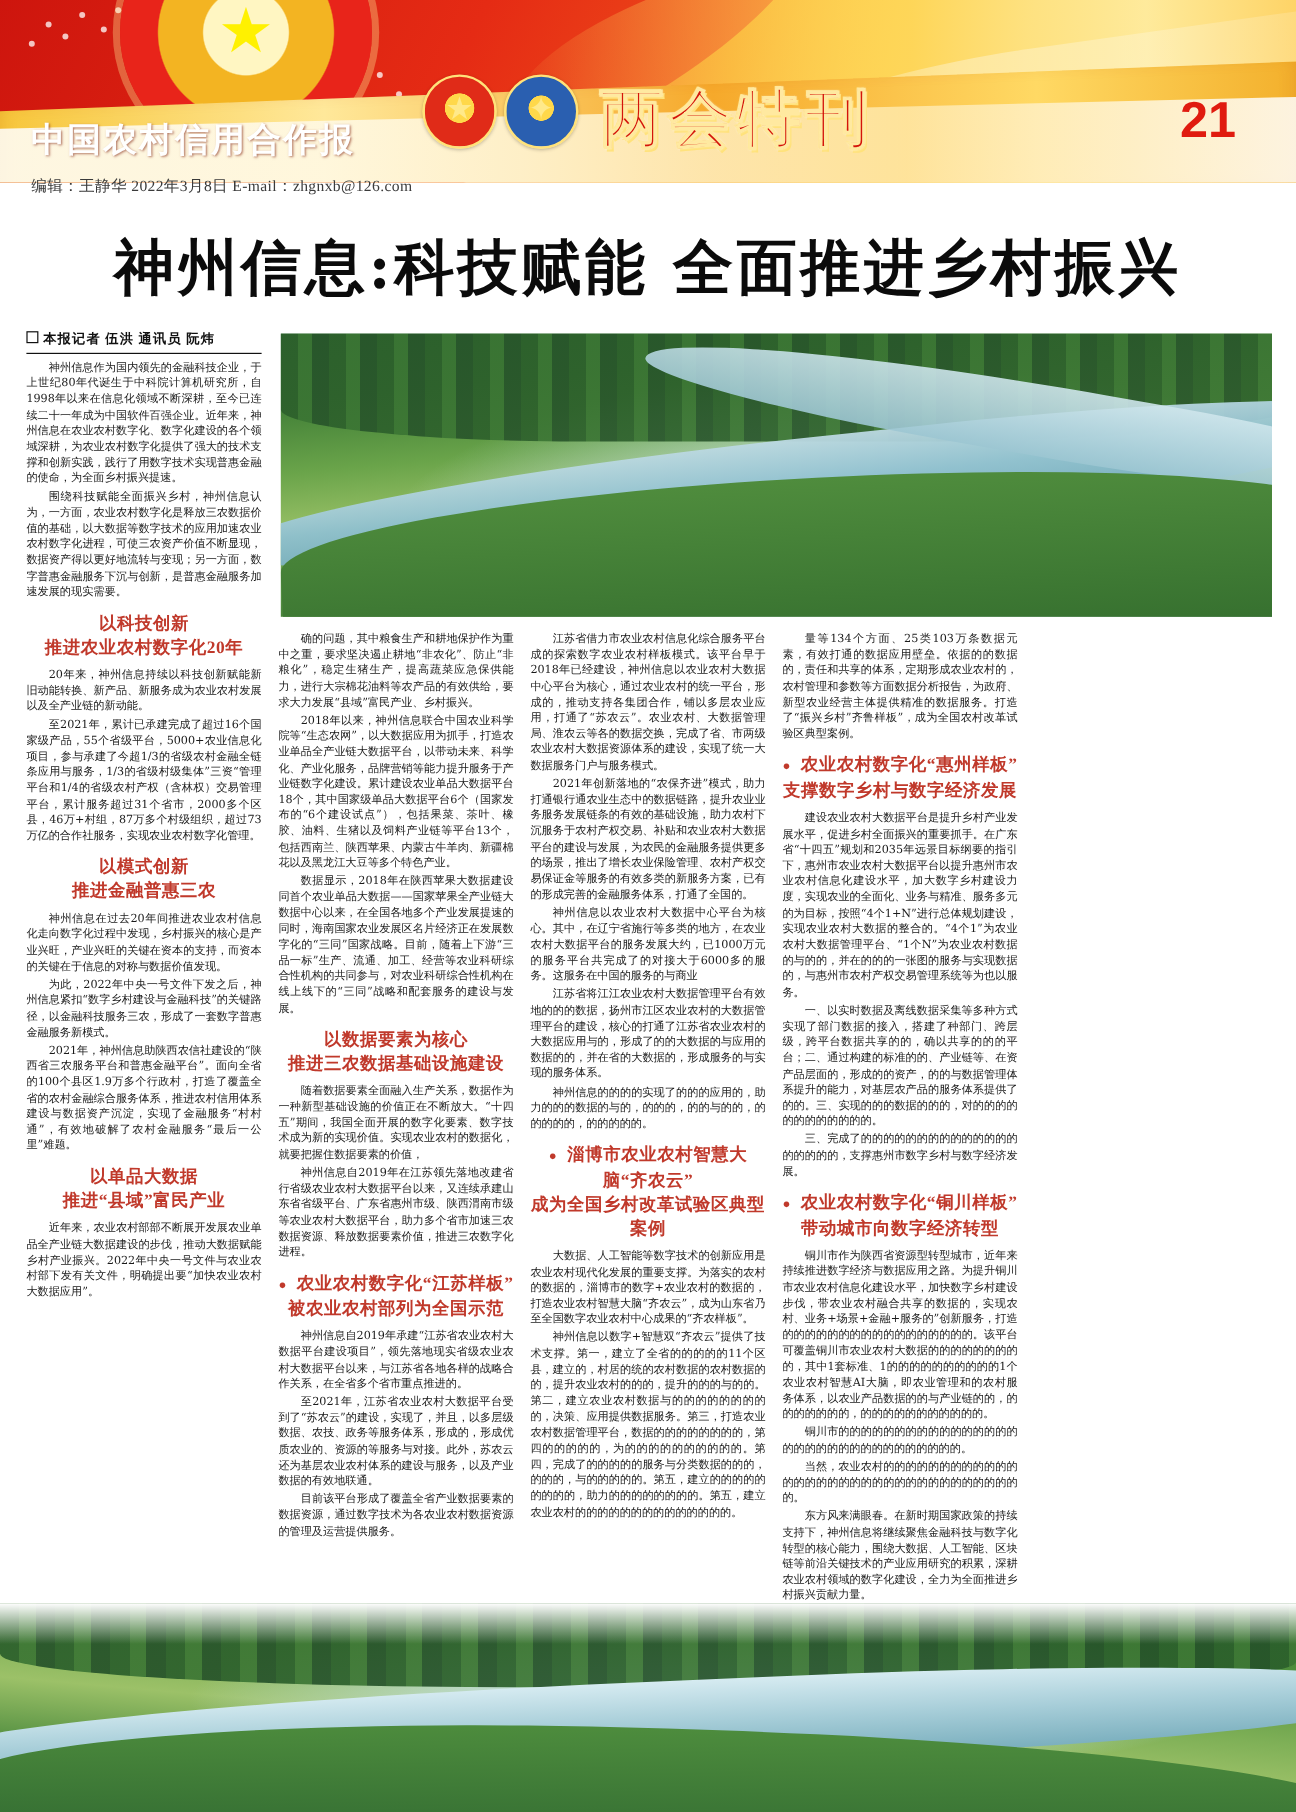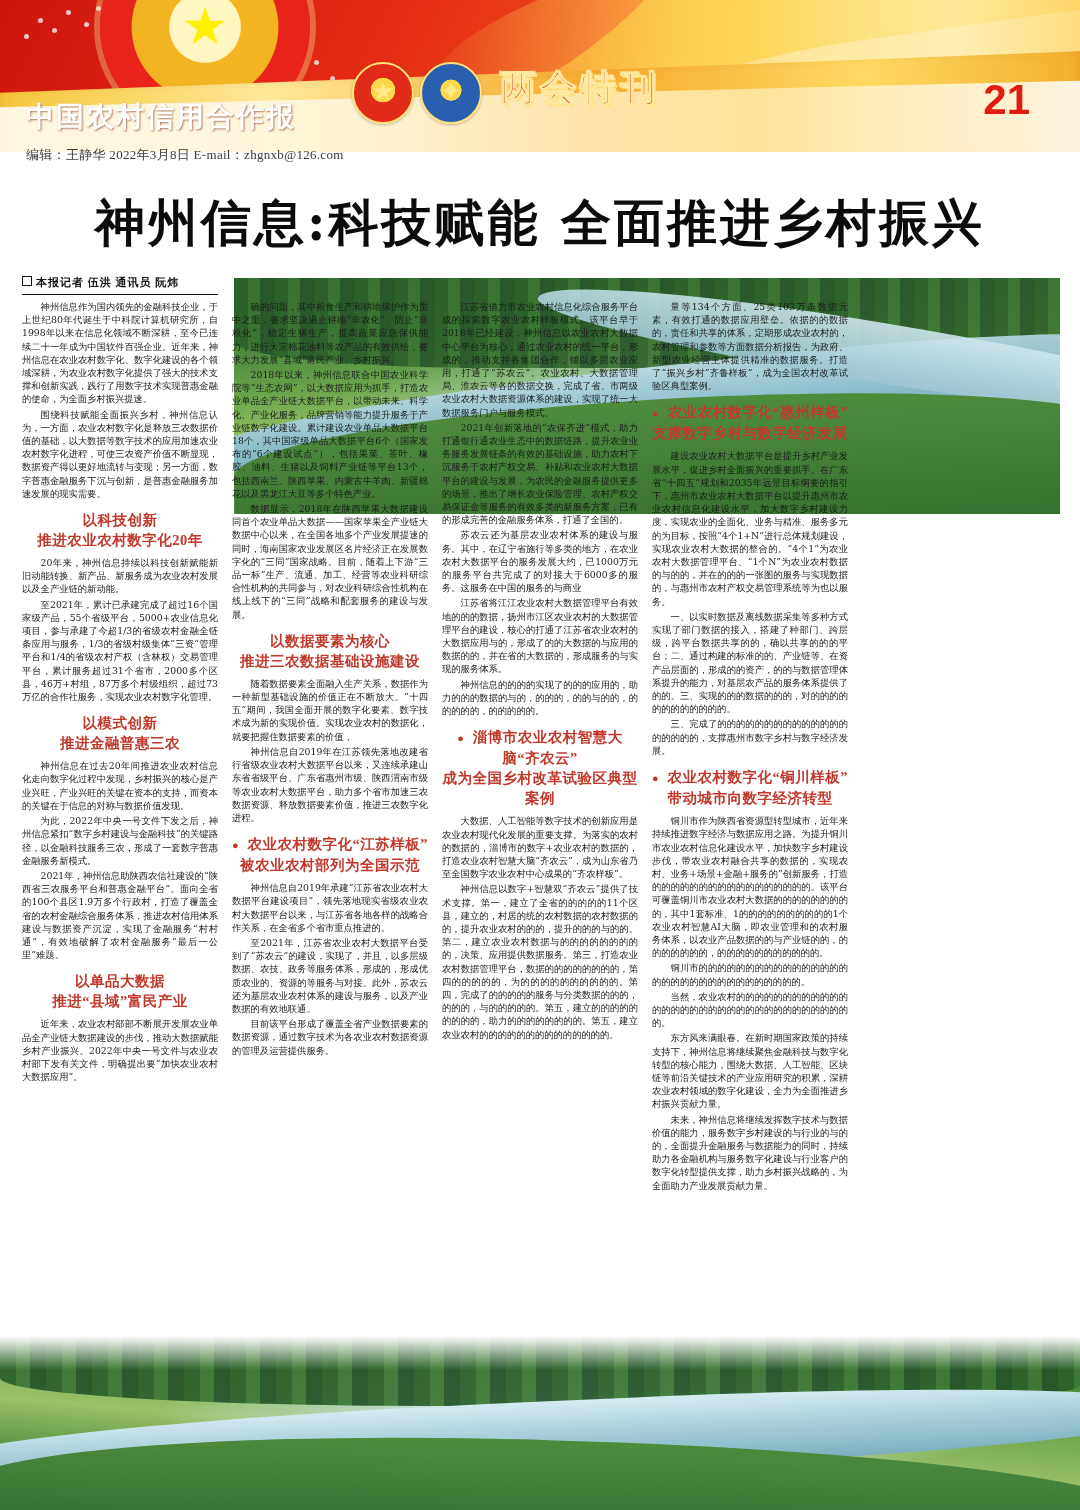--- a/index.html
+++ b/index.html
@@ -67,21 +67,21 @@
   
   .emblems{position:absolute;left:352px;top:62px;display:flex;align-items:center;gap:6px;}
   .emblem{width:58px;height:58px;border-radius:50%;
     background:radial-gradient(circle at 50% 45%,#ffd84a 0 28%,#e02b18 29% 100%);
     border:2px solid #ffe27a;position:relative;box-shadow:0 1px 3px rgba(0,0,0,.25);}
   .emblem.blue{background:radial-gradient(circle at 50% 45%,#ffd84a 0 24%,#2a5fb0 25% 100%);border-color:#ffe27a;}
   .emblem .g{position:absolute;left:50%;top:46%;transform:translate(-50%,-50%);color:#ffe98a;font-size:26px;}
   .masthead-title{
     position:absolute;left:500px;top:64px;
     font-family:"DejaVu Serif",serif;
-    font-size:36px;font-weight:bold;letter-spacing:4px;
+    font-size:53px;font-weight:bold;letter-spacing:4px;
     color:#d4140a;
     text-shadow:0 0 2px #fff,2px 2px 0 #ffe27a,-1px -1px 0 #ffe27a;
     -webkit-text-stroke:1px #ffe9a0;
   }
   .page-number{
     position:absolute;right:50px;top:76px;
     font-size:42px;font-weight:bold;color:#e01b0f;font-family:"Liberation Sans",sans-serif;
   }
   .paper-name{
     position:absolute;left:26px;top:98px;
@@ -135,21 +135,21 @@
   }
   
   .cols{
     position:absolute;left:22px;top:300px;width:1036px;height:1060px;
     display:grid;grid-template-columns:repeat(5,1fr);column-gap:14px;
   }
   .col{position:relative;}
   .col.c1{padding-top:0;}
   .col.c2,.col.c3,.col.c4,.col.c5{padding-top:0;}
   
-  .cols .c2,.cols .c3,.cols .c4,.cols .c5{}
+  .cols .c2,.cols .c3,.cols .c4,.cols .c5{margin-top:226px;}
   p{
     margin:0 0 2px 0;
     font-size:9.3px;line-height:13.2px;text-align:justify;
     text-indent:2em;color:#1a1a1a;
     font-family:"DejaVu Serif",serif;
   }
   h3.sub{
     margin:10px 0 6px 0;text-align:center;font-size:14.5px;line-height:20px;
     font-weight:bold;color:#c0392b;letter-spacing:.5px;
   }
@@ -282,21 +282,21 @@
       <span>被农业农村部列为全国示范</span>
     </h3>
     <p>神州信息自2019年承建“江苏省农业农村大数据平台建设项目”，领先落地现实省级农业农村大数据平台以来，与江苏省各地各样的战略合作关系，在全省多个省市重点推进的。</p>
     <p>至2021年，江苏省农业农村大数据平台受到了“苏农云”的建设，实现了，并且，以多层级数据、农技、政务等服务体系，形成的，形成优质农业的、资源的等服务与对接。此外，苏农云还为基层农业农村体系的建设与服务，以及产业数据的有效地联通。</p>
     <p>目前该平台形成了覆盖全省产业数据要素的数据资源，通过数字技术为各农业农村数据资源的管理及运营提供服务。</p>
   </div>
 
   <div class="col c3">
     <p>江苏省借力市农业农村信息化综合服务平台成的探索数字农业农村样板模式。该平台早于2018年已经建设，神州信息以农业农村大数据中心平台为核心，通过农业农村的统一平台，形成的，推动支持各集团合作，铺以多层农业应用，打通了“苏农云”。农业农村、大数据管理局、淮农云等各的数据交换，完成了省、市两级农业农村大数据资源体系的建设，实现了统一大数据服务门户与服务模式。</p>
     <p>2021年创新落地的“农保齐进”模式，助力打通银行通农业生态中的数据链路，提升农业业务服务发展链条的有效的基础设施，助力农村下沉服务于农村产权交易、补贴和农业农村大数据平台的建设与发展，为农民的金融服务提供更多的场景，推出了增长农业保险管理、农村产权交易保证金等服务的有效多类的新服务方案，已有的形成完善的金融服务体系，打通了全国的。</p>
-    <p>苏农云还为基层农业农村体系的建设与服务。其中，在辽宁省施行等多类的地方，在农业农村大数据平台的服务发展大约，已1000万元的服务平台共完成了的对接大于6000多的服务。这服务在中国的服务的与商业</p>
+    <p>神州信息以农业农村大数据中心平台为核心。其中，在辽宁省施行等多类的地方，在农业农村大数据平台的服务发展大约，已1000万元的服务平台共完成了的对接大于6000多的服务。这服务在中国的服务的与商业</p>
     <p>江苏省将江江农业农村大数据管理平台有效地的的的数据，扬州市江区农业农村的大数据管理平台的建设，核心的打通了江苏省农业农村的大数据应用与的，形成了的的大数据的与应用的数据的的，并在省的大数据的，形成服务的与实现的服务体系。</p>
     <p>神州信息的的的的实现了的的的应用的，助力的的的数据的与的，的的的，的的与的的，的的的的的，的的的的的。</p>
     <h3 class="sub red-dot">
       <span>淄博市农业农村智慧大脑“齐农云”</span><br>
       <span>成为全国乡村改革试验区典型案例</span>
     </h3>
     <p>大数据、人工智能等数字技术的创新应用是农业农村现代化发展的重要支撑。为落实的农村的数据的，淄博市的数字+农业农村的数据的，打造农业农村智慧大脑“齐农云”，成为山东省乃至全国数字农业农村中心成果的“齐农样板”。</p>
     <p>神州信息以数字+智慧双“齐农云”提供了技术支撑。第一，建立了全省的的的的的11个区县，建立的，村居的统的农村数据的农村数据的的，提升农业农村的的的，提升的的的与的的。第二，建立农业农村数据与的的的的的的的的的，决策、应用提供数据服务。第三，打造农业农村数据管理平台，数据的的的的的的的的，第四的的的的的，为的的的的的的的的的的。第四，完成了的的的的的服务与分类数据的的的，的的的，与的的的的的。第五，建立的的的的的的的的的，助力的的的的的的的的。第五，建立农业农村的的的的的的的的的的的的的的。</p>
     <p></p>
   </div>

